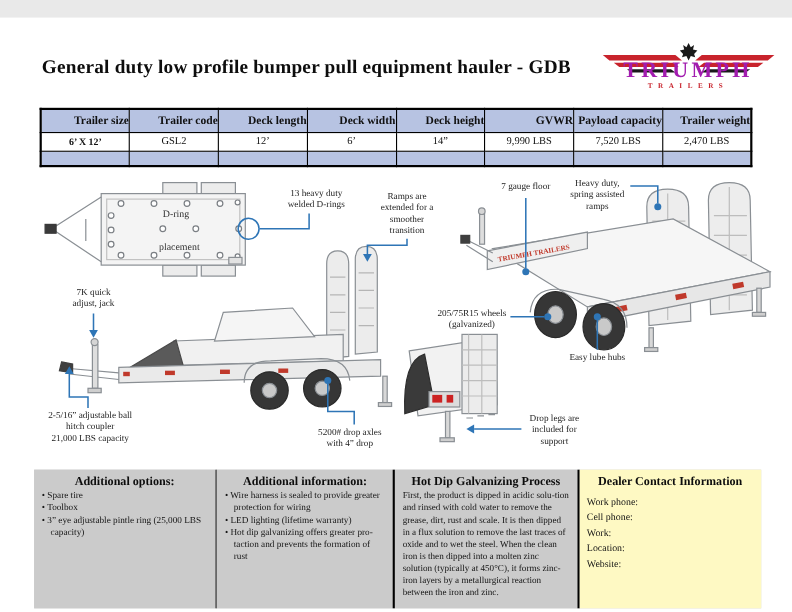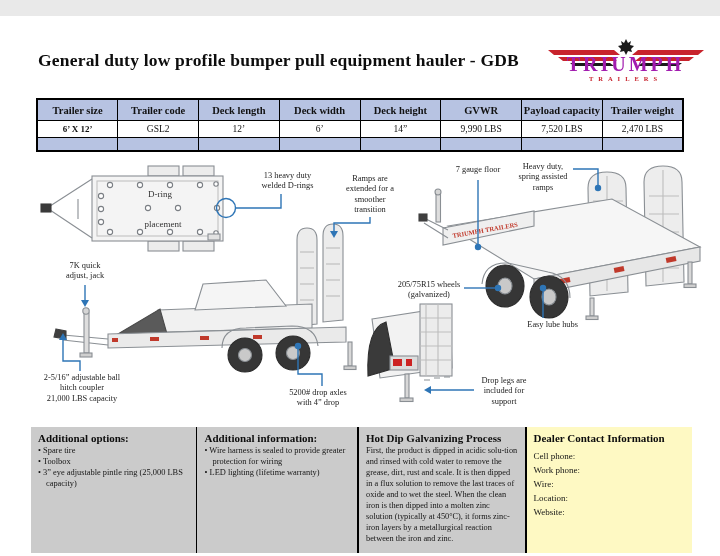--- a/index.html
+++ b/index.html
@@ -21,21 +21,21 @@
   }
   .logo-sub{
     font-size:6.5px;font-weight:bold;color:#c8232c;letter-spacing:5px;margin-top:1px;
   }
   
   .spec{position:absolute;left:36px;top:82px;border-collapse:collapse;table-layout:fixed;width:648px;}
   .spec th,.spec td{
     border:1px solid #000;font-size:9.5px;text-align:center;padding:0;height:16px;
     overflow:hidden;white-space:nowrap;
   }
-  .spec th{background:#b7c3e2;font-size:10.5px;font-weight:bold;height:20px;}
+  .spec th{background:#b7c3e2;font-size:10.5px;font-weight:bold;height:20px;text-align:right;}
   .spec td.v{font-weight:bold;font-size:9px;}
   .spec tr.empty td{background:#b7c3e2;height:12px;}
   .spec{border:2px solid #000;}
   
   .diagram-svg{position:absolute;left:0;top:128px;}
   .note{
     position:absolute;font-size:8.4px;line-height:1.24;color:#1c1c1c;
     text-align:center;white-space:pre-line;letter-spacing:0;
   }
   
@@ -43,21 +43,21 @@
     position:absolute;left:31px;top:411px;width:661px;height:126px;
     display:flex;background:#cbcbcb;
   }
   .box{padding:5px 7px 4px 7px;box-sizing:border-box;background:#cbcbcb;}
   .box.b1{width:166px;}
   .box.b2{width:161px;}
   .box.b3{width:167px;}
   .box.b4{width:167px;background:#fef9c3;}
   .vdiv{width:2px;background:#000;}
   .box h3{
-    margin:0 0 2px 0;font-size:11px;text-align:left;font-weight:bold;color:#0d0d0d;
+    margin:0 0 2px 0;font-size:11px;text-align:center;font-weight:bold;color:#0d0d0d;
   }
   .box ul{margin:1px 0 0 0;padding:0;list-style:none;}
   .box li{
     font-size:8.4px;line-height:1.3;color:#151515;padding-left:8px;text-indent:-8px;
   }
   .box li::before{content:"• ";}
   .box .body{font-size:8.3px;line-height:1.32;color:#151515;margin-top:1px;}
   .box .fields{margin-top:6px;}
   .box .fields div{font-size:9px;line-height:1.55;color:#151515;}
 </style>
@@ -295,21 +295,21 @@
   <div class="note" style="left:512px;top:146px;width:62px;">Heavy duty,
 spring assisted
 ramps</div>
   <div class="note" style="left:54px;top:245px;width:62px;">7K quick
 adjust, jack</div>
   <div class="note" style="left:33px;top:357px;width:98px;">2-5/16” adjustable ball
 hitch coupler
 21,000 LBS capacity</div>
   <div class="note" style="left:394px;top:264px;width:70px;">205/75R15 wheels
 (galvanized)</div>
-  <div class="note" style="left:508px;top:304px;width:70px;text-align:right;">Easy lube hubs</div>
+  <div class="note" style="left:508px;top:304px;width:70px;">Easy lube hubs</div>
   <div class="note" style="left:278px;top:372px;width:80px;">5200# drop axles
 with 4” drop</div>
   <div class="note" style="left:476px;top:360px;width:56px;">Drop legs are
 included for
 support</div>
 
   <div class="strip">
     <div class="box b1">
       <h3>Additional options:</h3>
       <ul>
@@ -317,33 +317,34 @@
         <li>Toolbox</li>
         <li>3” eye adjustable pintle ring (25,000 LBS capacity)</li>
       </ul>
     </div>
     <div class="vdiv"></div>
     <div class="box b2">
       <h3>Additional information:</h3>
       <ul>
         <li>Wire harness is sealed to provide greater protection for wiring</li>
         <li>LED lighting (lifetime warranty)</li>
+        <li>Hot dip galvanizing offers greater pro-taction and prevents the formation of rust</li>
       </ul>
     </div>
     <div class="vdiv"></div>
     <div class="box b3">
       <h3>Hot Dip Galvanizing Process</h3>
       <div class="body">First, the product is dipped in acidic solu-tion and rinsed with cold water to remove the grease, dirt, rust and scale. It is then dipped in a flux solution to remove the last traces of oxide and to wet the steel. When the clean iron is then dipped into a molten zinc solution (typically at 450°C), it forms zinc-iron layers by a metallurgical reaction between the iron and zinc.</div>
     </div>
     <div class="vdiv"></div>
     <div class="box b4">
       <h3>Dealer Contact Information</h3>
       <div class="fields">
+        <div>Work phone:</div>
         <div>Cell phone:</div>
-        <div>Work phone:</div>
-        <div>Wire:</div>
+        <div>Work:</div>
         <div>Location:</div>
         <div>Website:</div>
       </div>
     </div>
   </div>
 
 </div>
 
 </body></html>

